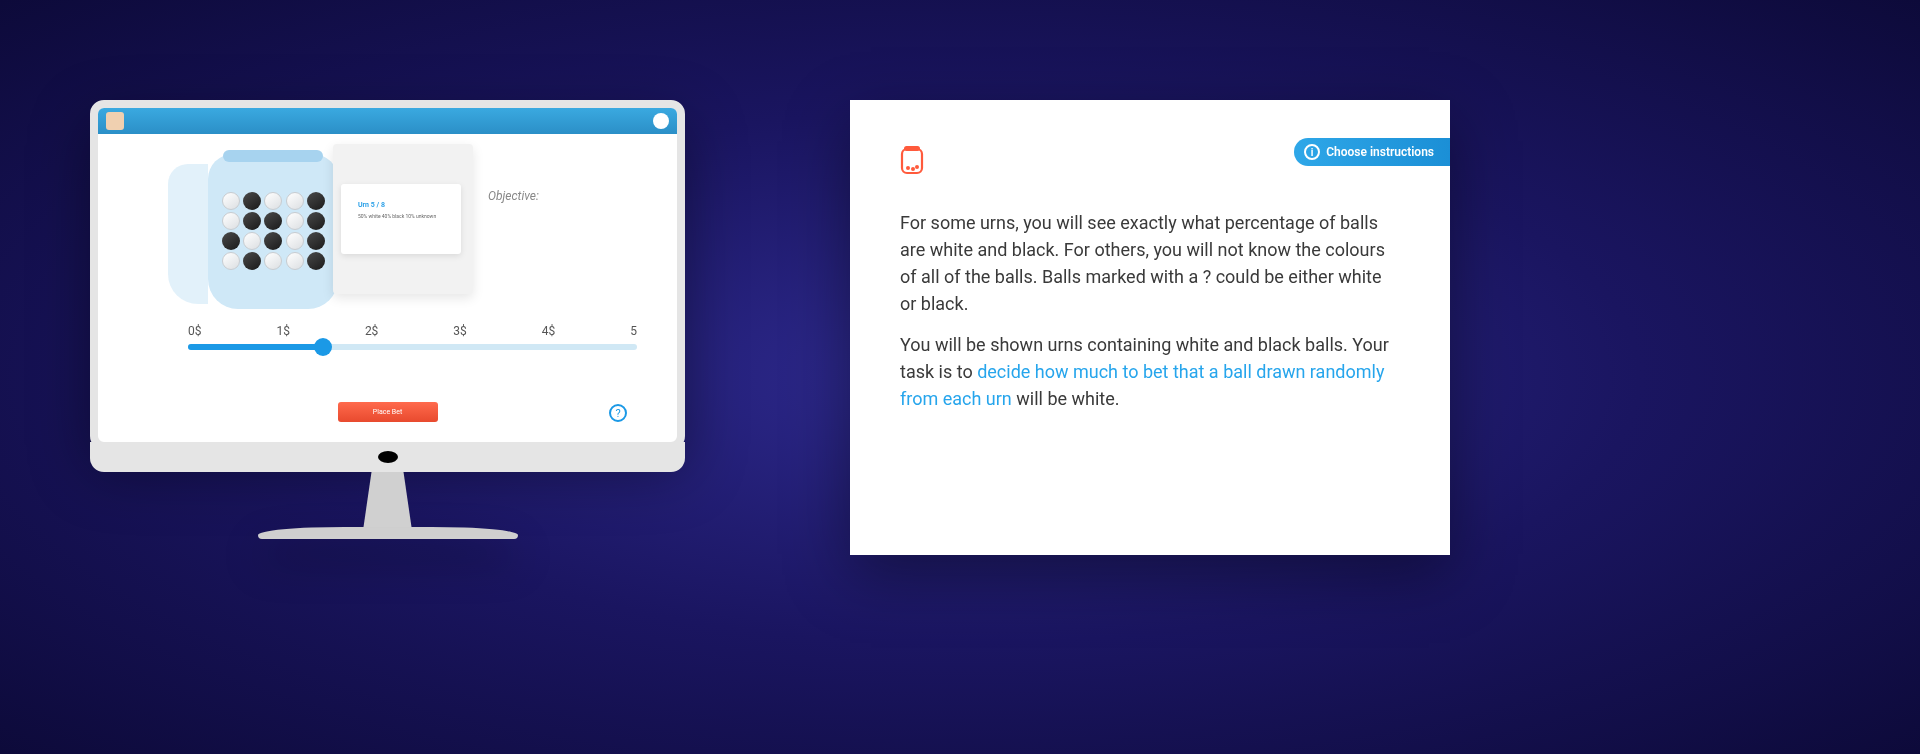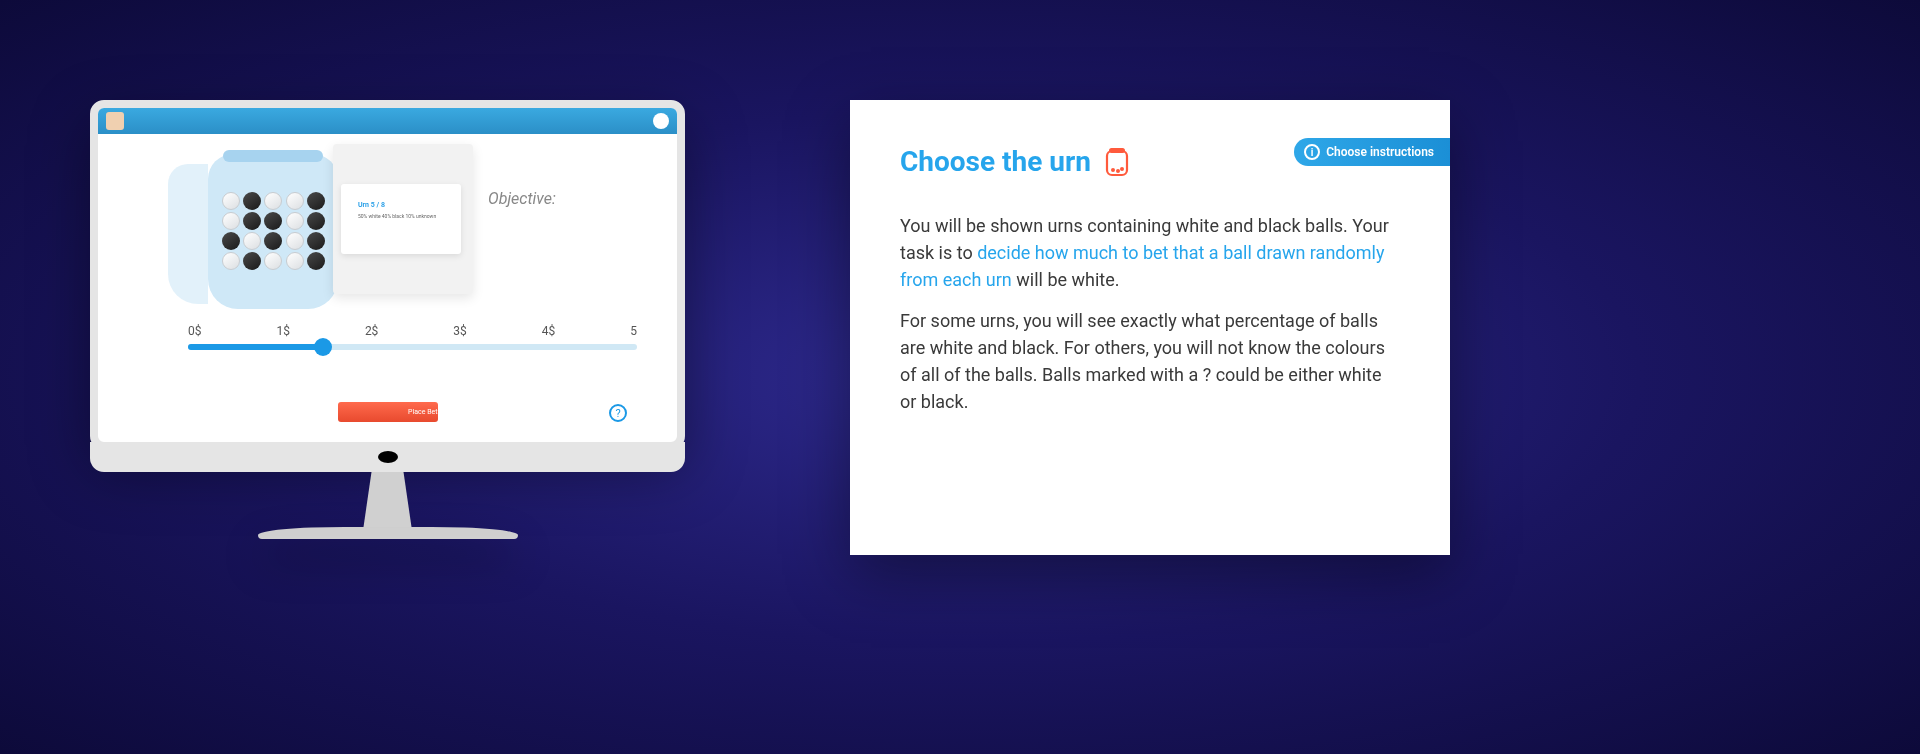--- a/index.html
+++ b/index.html
@@ -156,21 +156,21 @@
   padding: 17px;
   font-size: 7px;
   box-shadow: 0 2px 6px rgba(0,0,0,0.1);
 }
 .info-title { color: #1b99e6; font-weight: 600; font-size: 7px;}
 .info-lines { color: #666; font-size: 5px; margin-top:4px; line-height:1.4;}
 .objective-label {
   position: absolute;
   left: 390px;
   top: 55px;
-  font-size: 16px;
+  font-size: 12px;
   font-style: italic;
   color: #888;
 }
 .slider-zone {
   position: absolute;
   left: 90px;
   right: 40px;
   top: 190px;
 }
 .slider-ticks {
@@ -206,21 +206,21 @@
   position: absolute;
   left: 50%;
   bottom: 20px;
   transform: translateX(-50%);
   width: 100px;
   height: 20px;
   background: linear-gradient(to bottom,#ff6a4d,#e84a2e);
   border-radius: 3px;
   color: #fff;
   font-size: 7px;
-  display:flex;align-items:center;justify-content:flex-end;
+  display:flex;align-items:center;justify-content:center;
 }
 .help-circle {
   position: absolute;
   right: 50px;
   bottom: 20px;
   width: 18px;
   height: 18px;
   border: 2px solid #1b99e6;
   border-radius: 50%;
   color: #1b99e6;
@@ -351,28 +351,27 @@
   <div class="monitor-stand-neck"></div>
   <div class="monitor-stand-base"></div>
 </div>
 
 <div class="card">
   <div class="gi-pill">
     <span class="info-circle">i</span>
     <span>Choose instructions</span>
   </div>
   <div class="card-title-row">
-    <div class="card-title">Choose the urn</div>
     <svg class="urn-icon" viewBox="0 0 24 30">
       <rect x="2" y="4" width="20" height="24" rx="5" fill="#fff" stroke="#ff5a3c" stroke-width="2.2"></rect>
       <rect x="4" y="1" width="16" height="5" rx="2.5" fill="#ff5a3c"></rect>
       <circle cx="8" cy="23" r="2" fill="#ff5a3c"></circle>
       <circle cx="13" cy="24" r="2" fill="#ff5a3c"></circle>
       <circle cx="17" cy="22" r="2" fill="#ff5a3c"></circle>
     </svg>
   </div>
   <div class="card-body">
+    <p>For some urns, you will see exactly what percentage of balls are white and black. For others, you will not know the colours of all of the balls. Balls marked with a ? could be either white or black.</p>
     <p>
       <span>You will be shown urns containing white and black balls. Your task is to </span><span class="hl">decide how much to bet that a ball drawn randomly from each urn</span><span> will be white.</span>
     </p>
-    <p>For some urns, you will see exactly what percentage of balls are white and black. For others, you will not know the colours of all of the balls. Balls marked with a ? could be either white or black.</p>
   </div>
 </div>
 
 </body></html>

